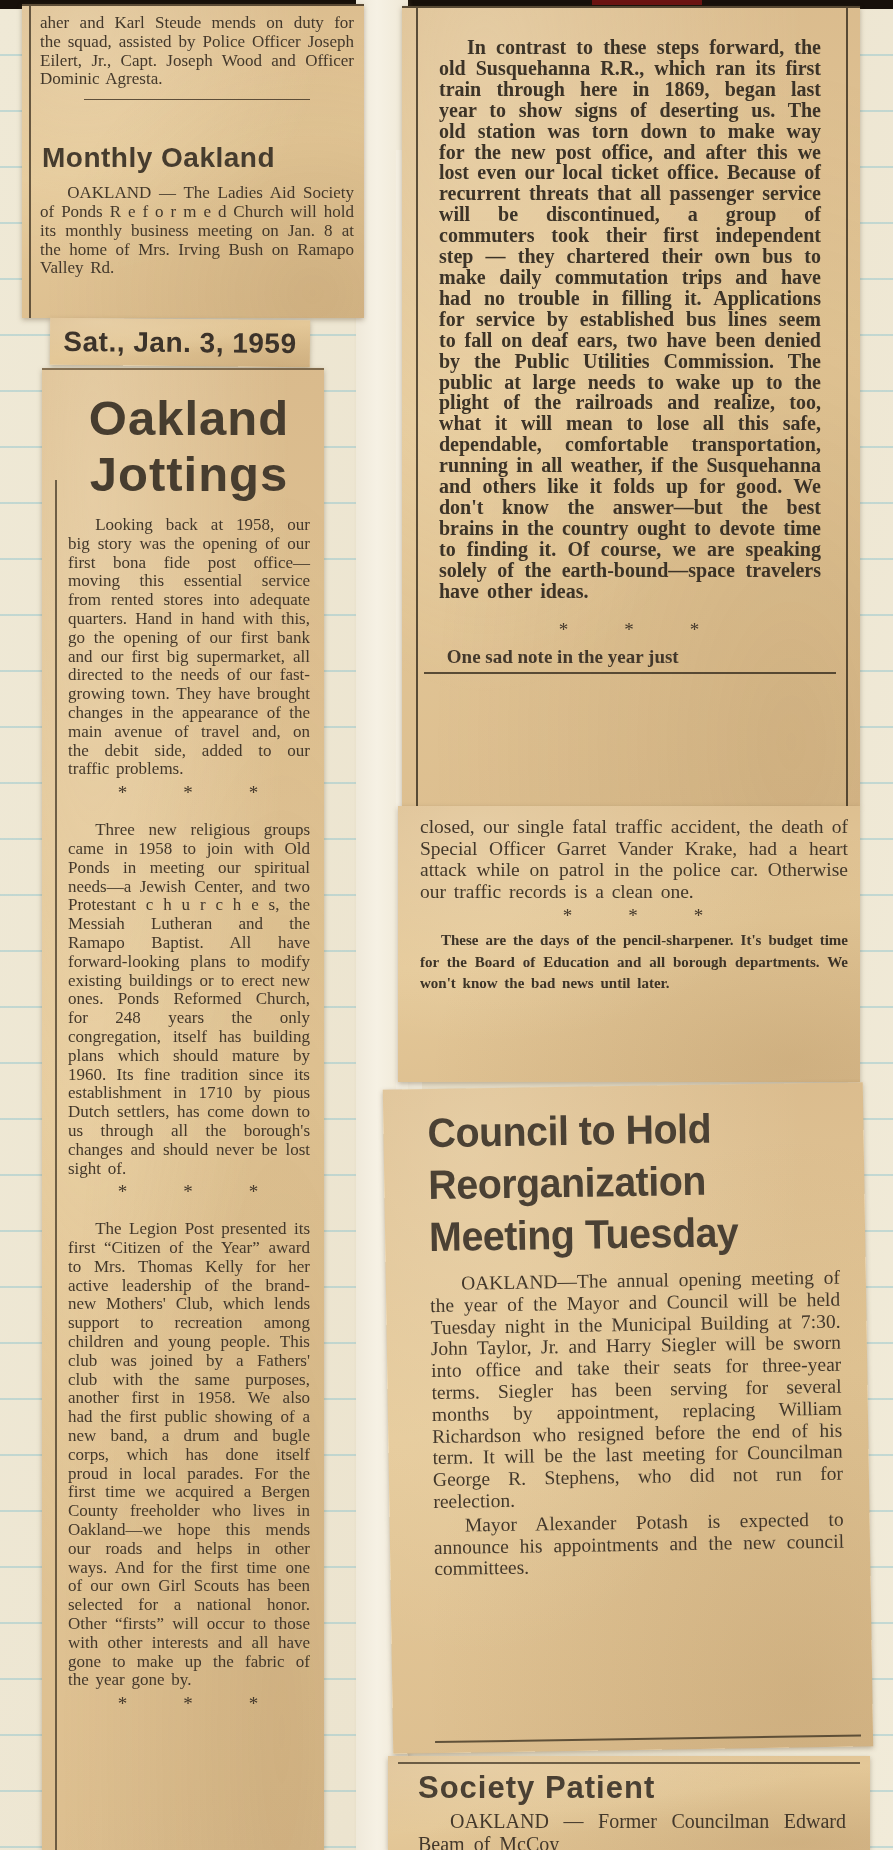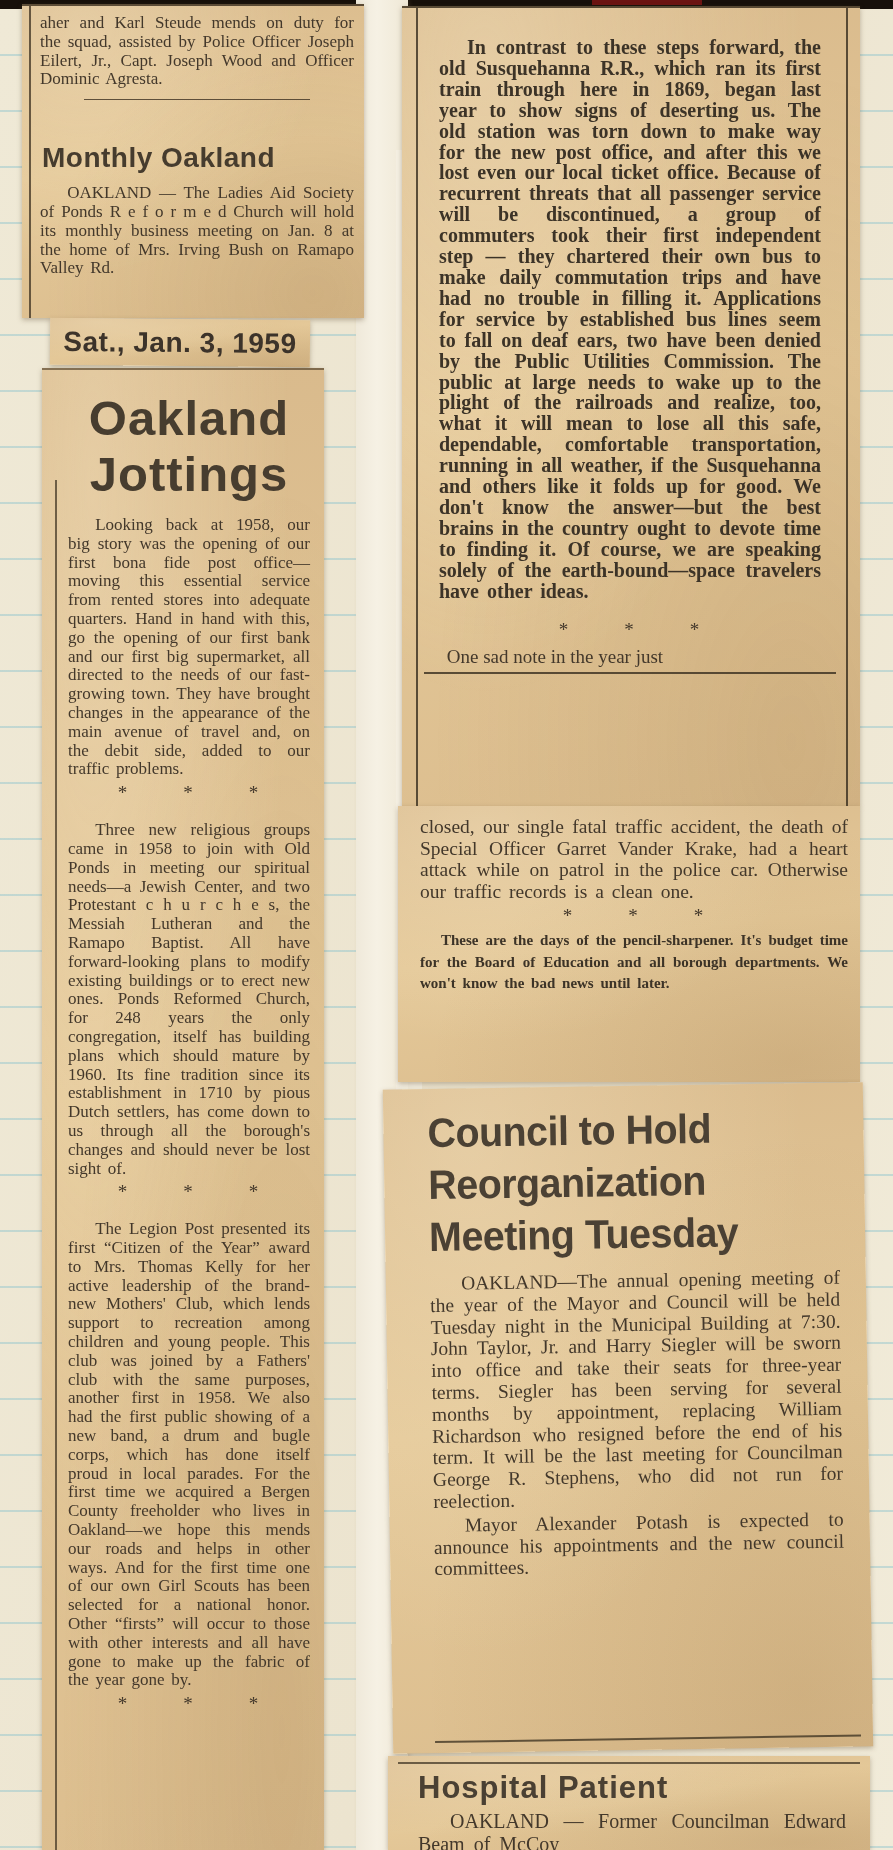--- a/index.html
+++ b/index.html
@@ -67,21 +67,21 @@
   .clip-jottings .body-text{margin-top:14px;}
   
   .clip-susq{left:402px;top:6px;width:458px;height:800px;padding:14px 24px 0 22px;
      border-top:2.5px solid rgba(55,45,30,0.8);}
   .clip-susq::before{content:"";position:absolute;left:14px;top:0;bottom:0;width:2px;
      background:rgba(55,45,30,0.8);}
   .clip-susq::after{content:"";position:absolute;right:12px;top:0;bottom:0;width:2px;
      background:rgba(55,45,30,0.8);}
   .susq-text{font-size:20px;line-height:20.9px;font-weight:bold;color:#3c3327;
      text-align:justify;word-spacing:3px;margin:15px;text-indent:1.4em;}
-  .carryover{font-size:19px;font-weight:normal;text-indent:1.2em;text-align:left;
+  .carryover{font-size:19px;font-weight:bold;text-indent:1.2em;text-align:left;
      line-height:26px;border-bottom:2px solid rgba(55,45,30,0.8);padding-bottom:2px;margin:0;}
   
   .clip-sadnote{left:398px;top:806px;width:462px;height:276px;padding:10px 12px 0 22px;}
   .sad-p1{font-size:19.5px;line-height:21.5px;text-align:justify;word-spacing:3px;margin:0;}
   .sad-p2{font-size:15px;line-height:21.5px;font-weight:bold;text-align:justify;
      word-spacing:3px;margin:0;text-indent:1.4em;color:#3c3327;}
   
   .clip-council{left:388px;top:1086px;width:480px;height:664px;padding:18px 26px 0 44px;
      transform:rotate(-0.9deg);}
   .clip-council::after{content:"";position:absolute;left:42px;right:12px;bottom:10px;height:2px;
@@ -150,15 +150,15 @@
   <h1 class="headline council-headline">
     <span>Council to Hold</span><br>
     <span>Reorganization</span><br>
     <span>Meeting Tuesday</span>
   </h1>
   <p class="council-body indent ink">OAKLAND—The annual opening meeting of the year of the Mayor and Council will be held Tuesday night in the Municipal Building at 7:30. John Taylor, Jr. and Harry Siegler will be sworn into office and take their seats for three-year terms. Siegler has been serving for several months by appointment, replacing William Richardson who resigned before the end of his term. It will be the last meeting for Councilman George R. Stephens, who did not run for reelection.</p>
   <p class="council-body council-body2 indent ink">Mayor Alexander Potash is expected to announce his appointments and the new council committees.</p>
 </div>
 
 <div class="clip clip-hospital">
-  <h2 class="headline hospital-headline">Hospital Patient</h2>
+  <h2 class="headline hospital-headline">Society Patient</h2>
   <p class="hospital-body ink">OAKLAND — Former Councilman  Edward  Beam  of  McCoy</p>
 </div>
 
 </body></html>

